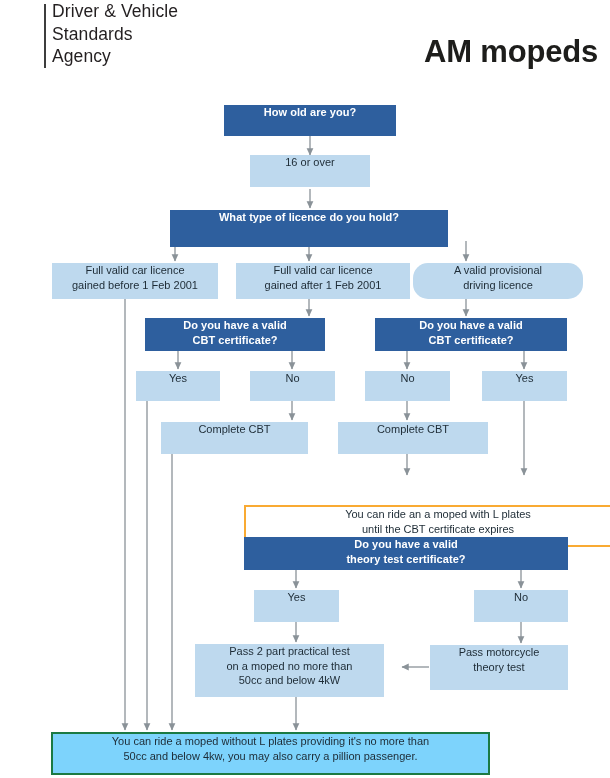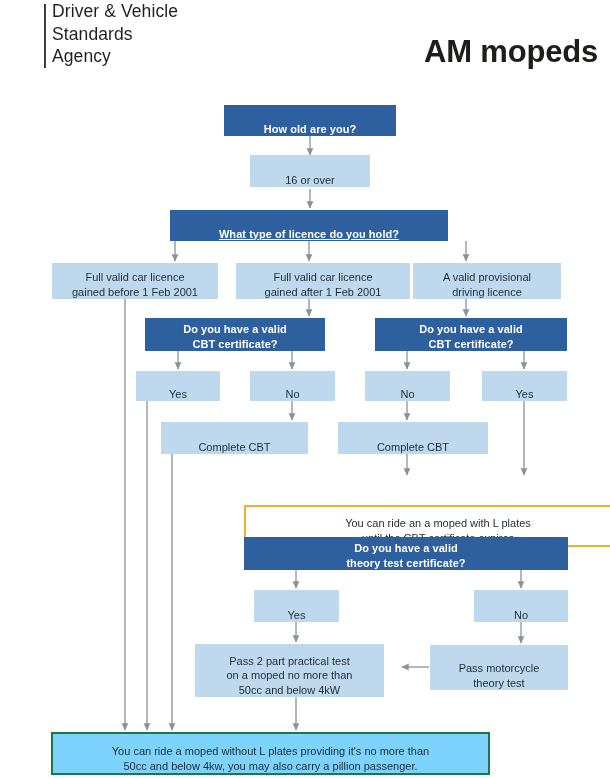--- a/index.html
+++ b/index.html
@@ -38,21 +38,21 @@
   #connectors {
     position: absolute; left: 0; top: 0;
     width: 610px; height: 778px;
     pointer-events: none;
   }
 
   .node {
     position: absolute;
     box-sizing: border-box;
     display: flex;
-    align-items: flex-end;
+    align-items: flex-start;
     justify-content: center;
     text-align: center;
     font-size: 11px;
     line-height: 14.5px;
     z-index: 2;
   }
   .node.q {
     background: #2e5f9e;
     color: #ffffff;
     font-weight: bold;
@@ -142,35 +142,35 @@
   </svg>
 
   <div class="node q" style="left:224px; top:105px; width:172px; height:31px;">
     <span>How old are you?</span>
   </div>
 
   <div class="node a" style="left:250px; top:155px; width:120px; height:32px;">
     <span>16 or over</span>
   </div>
 
-  <div class="node q" style="left:170px; top:210px; width:278px; height:31px;text-decoration:underline;">
+  <div class="node q" style="left:170px; top:210px; width:278px; height:37px;">
     <span>What type of licence do you hold?</span>
   </div>
 
   <div class="node a" style="left:52px; top:263px; width:166px; height:36px;">
     <span>Full valid car licence
 gained before 1 Feb 2001</span>
   </div>
 
   <div class="node a" style="left:236px; top:263px; width:174px; height:36px;">
     <span>Full valid car licence
 gained after 1 Feb 2001</span>
   </div>
 
-  <div class="node a" style="left:413px; top:263px; width:148px; height:36px;">
+  <div class="node a" style="left:413px; top:263px; width:170px; height:36px;border-radius:15px;">
     <span>A valid provisional
 driving licence</span>
   </div>
 
   <div class="node q" style="left:145px; top:318px; width:180px; height:33px;">
     <span>Do you have a valid
 CBT certificate?</span>
   </div>
 
   <div class="node q" style="left:375px; top:318px; width:192px; height:33px;">

